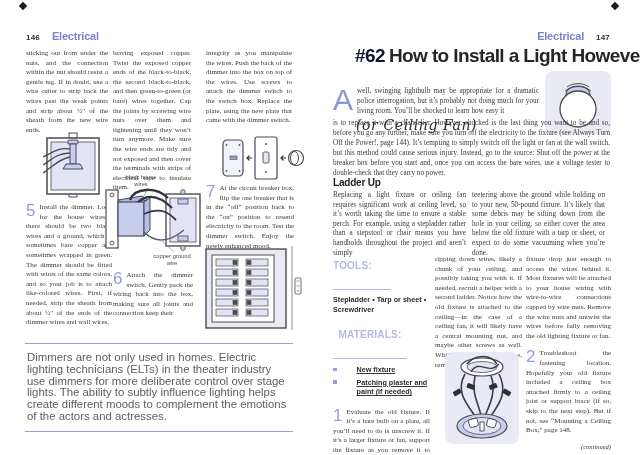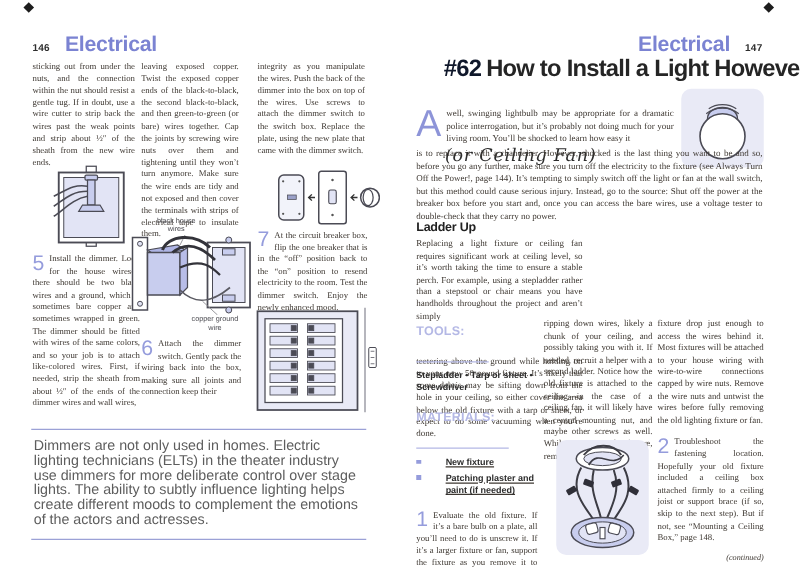--- a/index.html
+++ b/index.html
@@ -3,21 +3,21 @@
 <meta charset="utf-8">
 <style>
   html,body{margin:0;padding:0;background:#ffffff;}
   .spread{position:relative;width:640px;height:455px;background:#fff;overflow:hidden;
           font-family:"Liberation Serif",serif;color:#3e3832;}
   .abs{position:absolute;}
   
   .corner{width:6px;height:6px;background:#1d1d1d;transform:rotate(45deg);}
   
   .folio{font-family:"Liberation Sans",sans-serif;font-weight:bold;font-size:8px;color:#2e2e2e;letter-spacing:0.2px;}
-  .runhead{font-family:"Liberation Sans",sans-serif;font-weight:bold;font-size:17px;color:#7b83d2;letter-spacing:-0.2px;}
+  .runhead{font-family:"Liberation Sans",sans-serif;font-weight:bold;font-size:11px;color:#7b83d2;letter-spacing:-0.2px;}
   
   .bodytxt{font-size:7px;line-height:9.6px;text-align:justify;}
   .step{font-size:7px;line-height:9.6px;text-align:justify;}
   .step-num{float:left;font-family:"Liberation Sans",sans-serif;font-weight:400;
             font-size:17px;line-height:16px;color:#959cdc;margin:0 4px 0 0;}
   .figlabel{font-family:"Liberation Sans",sans-serif;font-size:5.8px;line-height:7px;color:#4a4a50;text-align:center;}
   
   .callout{font-family:"Liberation Sans",sans-serif;font-size:11.4px;line-height:11.8px;color:#5d5d5d;
            border-top:1px solid #9ba1d6;border-bottom:1px solid #9ba1d6;padding:8px 2px 8px 2px;}
   
@@ -27,21 +27,21 @@
   .dropcap{float:left;font-family:"Liberation Sans",sans-serif;font-weight:400;font-size:30px;line-height:25px;
            color:#8d94d8;margin:1px 4px 0 0;}
   .sechead{font-family:"Liberation Sans",sans-serif;font-weight:bold;font-size:10px;color:#222;letter-spacing:-0.2px;}
   .lavhead{font-family:"Liberation Sans",sans-serif;font-weight:bold;font-size:10px;color:#b4b8e5;
            letter-spacing:0.2px;border-bottom:1.5px solid #b4b8e5;padding-bottom:18px;display:inline-block;}
   .boldlist{font-family:"Liberation Sans",sans-serif;font-weight:bold;font-size:7.2px;line-height:9.5px;color:#2c2c2c;}
   .mat-item{display:flex;gap:20px;margin-top:3px;text-decoration:underline;}
   .bullet-sq{flex:0 0 auto;width:3.5px;height:3.5px;background:#959cdc;margin-top:2.5px;}
   .continued{font-size:6.5px;font-style:italic;text-align:right;color:#3e3832;}
   .figbg{background:#e9eaf6;border-radius:8px;}
-  .twocol{display:flex;gap:27px;flex-direction:column;}
+  .twocol{display:flex;gap:6px;}
   .twocol>div{width:133px;}
 </style>
 </head>
 <body>
 
 <div class="spread">
 
   <div class="abs corner" style="left:20px;top:3px;"></div>
   <div class="abs corner" style="left:612px;top:3px;"></div>
 
@@ -202,21 +202,21 @@
   <div class="abs sechead" style="left:333px;top:177px;">Ladder Up</div>
 
   <div class="abs twocol" style="left:333px;top:191px;width:277px;">
     <div class="bodytxt" style="font-size:7.2px;">Replacing a light fixture or ceiling fan requires significant work at ceiling level, so it’s worth taking the time to ensure a stable perch. For example, using a stepladder rather than a stepstool or chair means you have handholds throughout the project and aren’t simply</div>
     <div class="bodytxt" style="font-size:7.2px;">teetering above the ground while holding on to your new, 50-pound fixture. It’s likely that some debris may be sifting down from the hole in your ceiling, so either cover the area below the old fixture with a tarp or sheet, or expect to do some vacuuming when you’re done.</div>
   </div>
 
   <div class="abs" style="left:333px;top:255px;width:97px;">
     <div class="lavhead" style="min-width:58px;">TOOLS:</div>
     <div class="boldlist" style="margin-top:5px;">Stepladder • Tarp or sheet • Screwdriver</div>
-    <div class="lavhead" style="min-width:74px;margin-top:15px;">MATERIALS:</div>
+    <div class="lavhead" style="min-width:74px;margin-top:15px;text-align:center;">MATERIALS:</div>
     <div class="mat-item" style="margin-top:6px;">
       <span class="bullet-sq"></span>
       <span class="boldlist">New fixture</span>
     </div>
     <div class="mat-item">
       <span class="bullet-sq"></span>
       <span class="boldlist">Patching plaster and paint (if needed)</span>
     </div>
     <div class="step" style="margin-top:11px;">
       <span class="step-num">1</span><span>Evaluate the old fixture. If it’s a bare bulb on a plate, all you’ll need to do is unscrew it. If it’s a larger fixture or fan, support the fixture as you remove it to avoid the heavy object pulling free catastrophically,</span>

